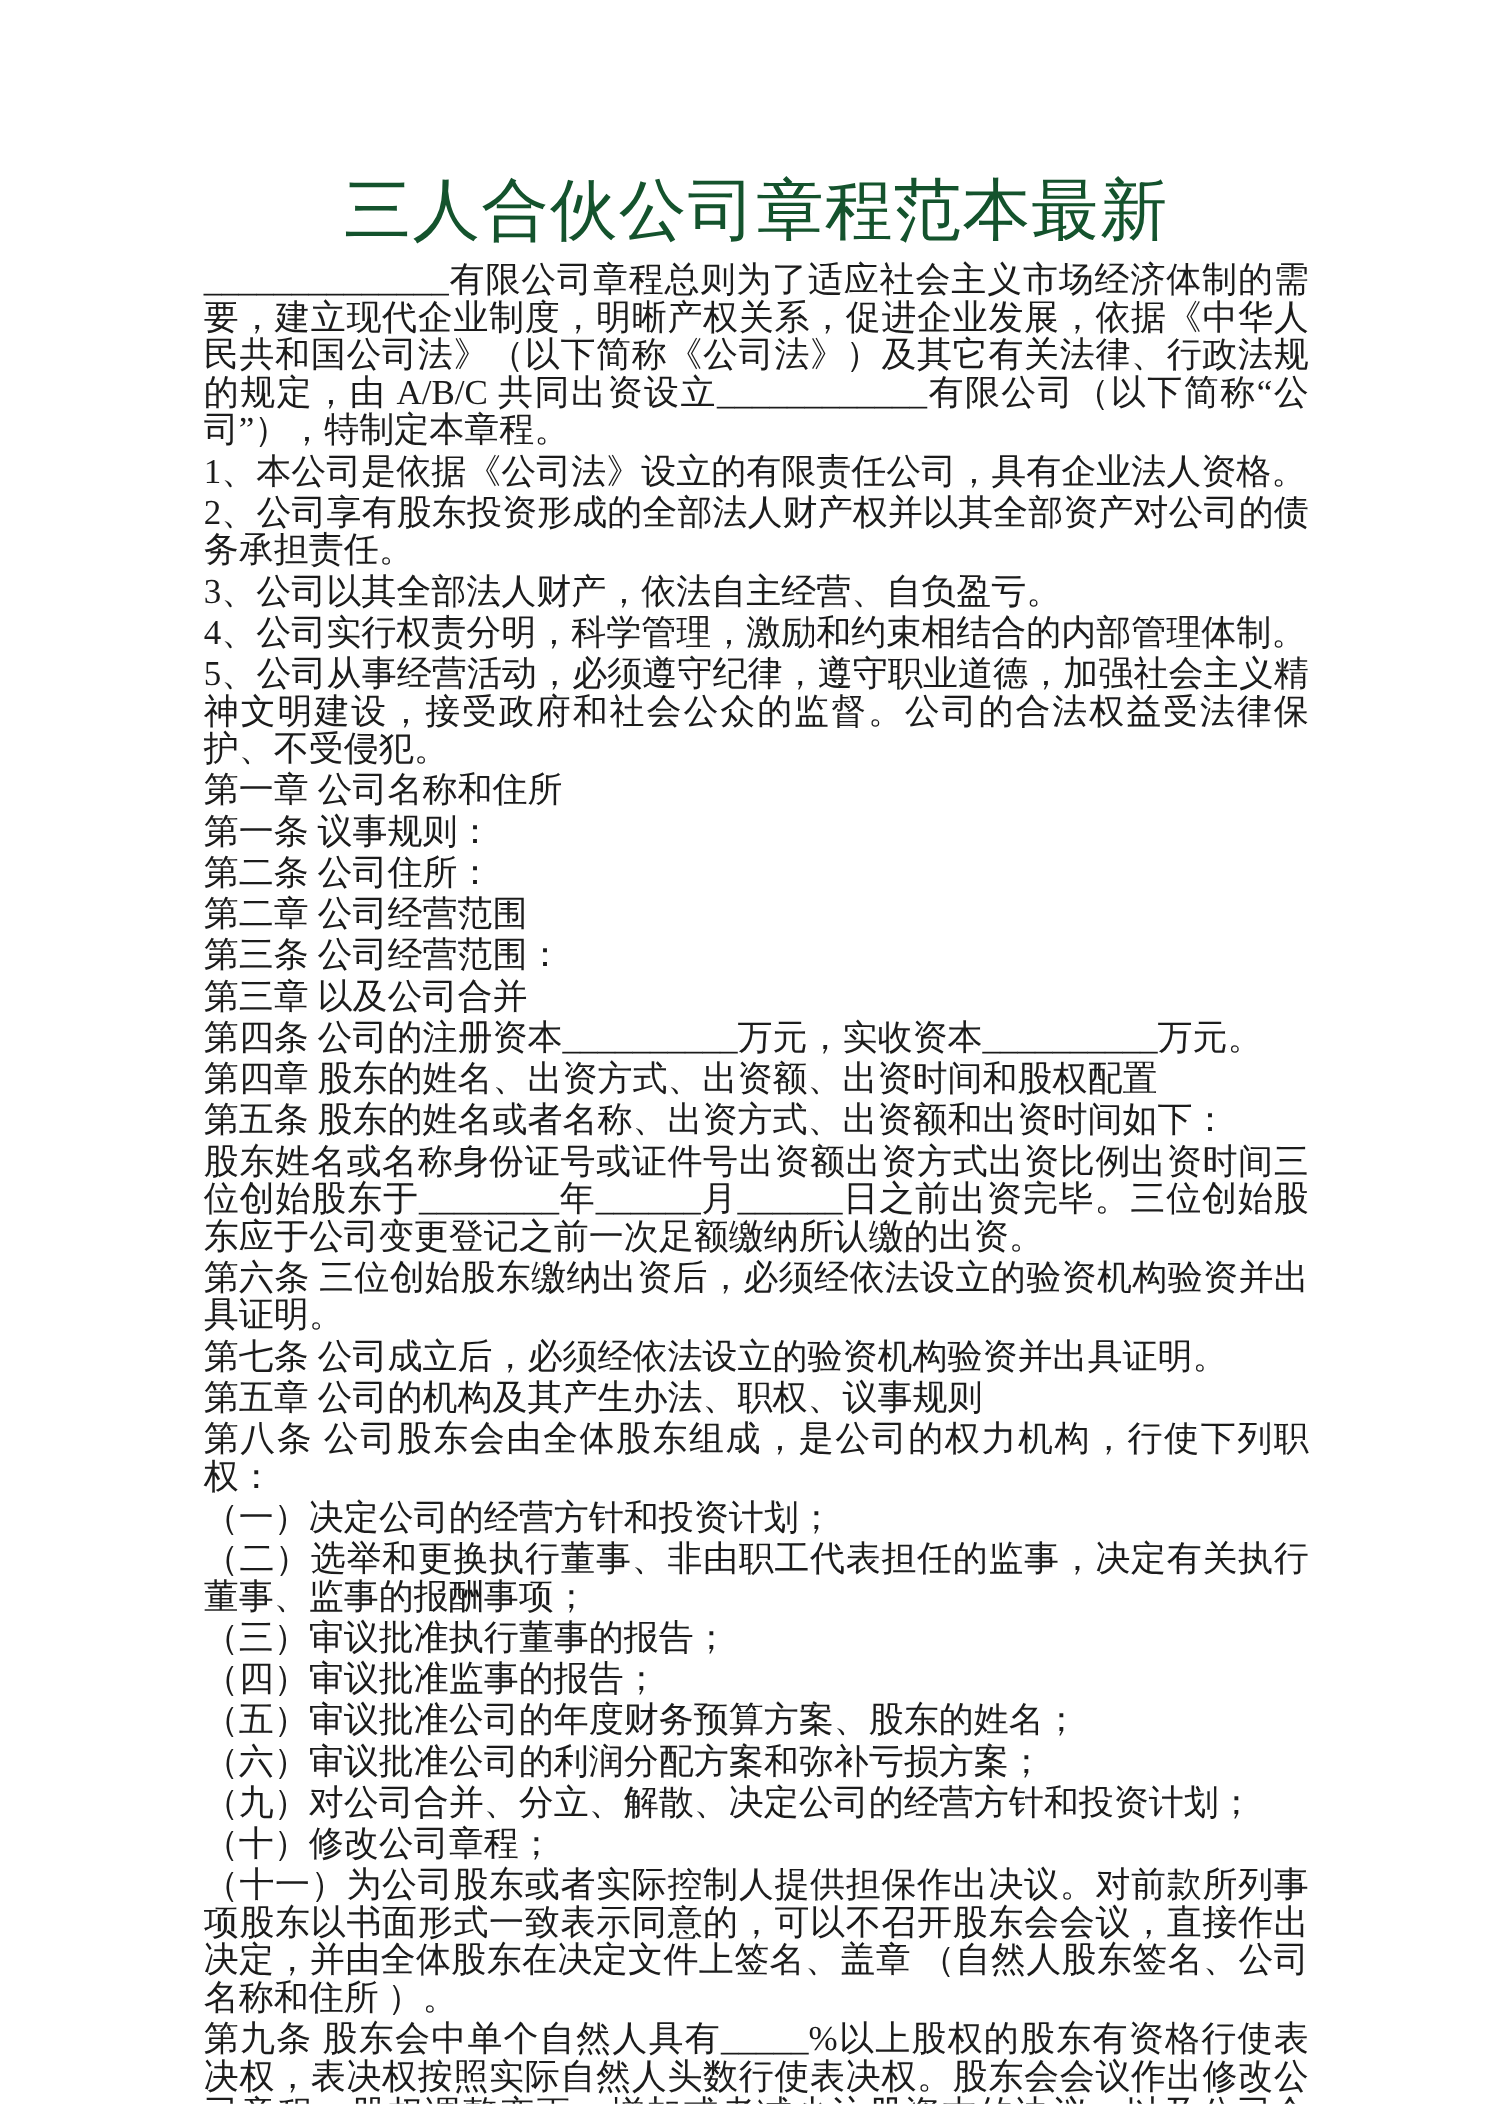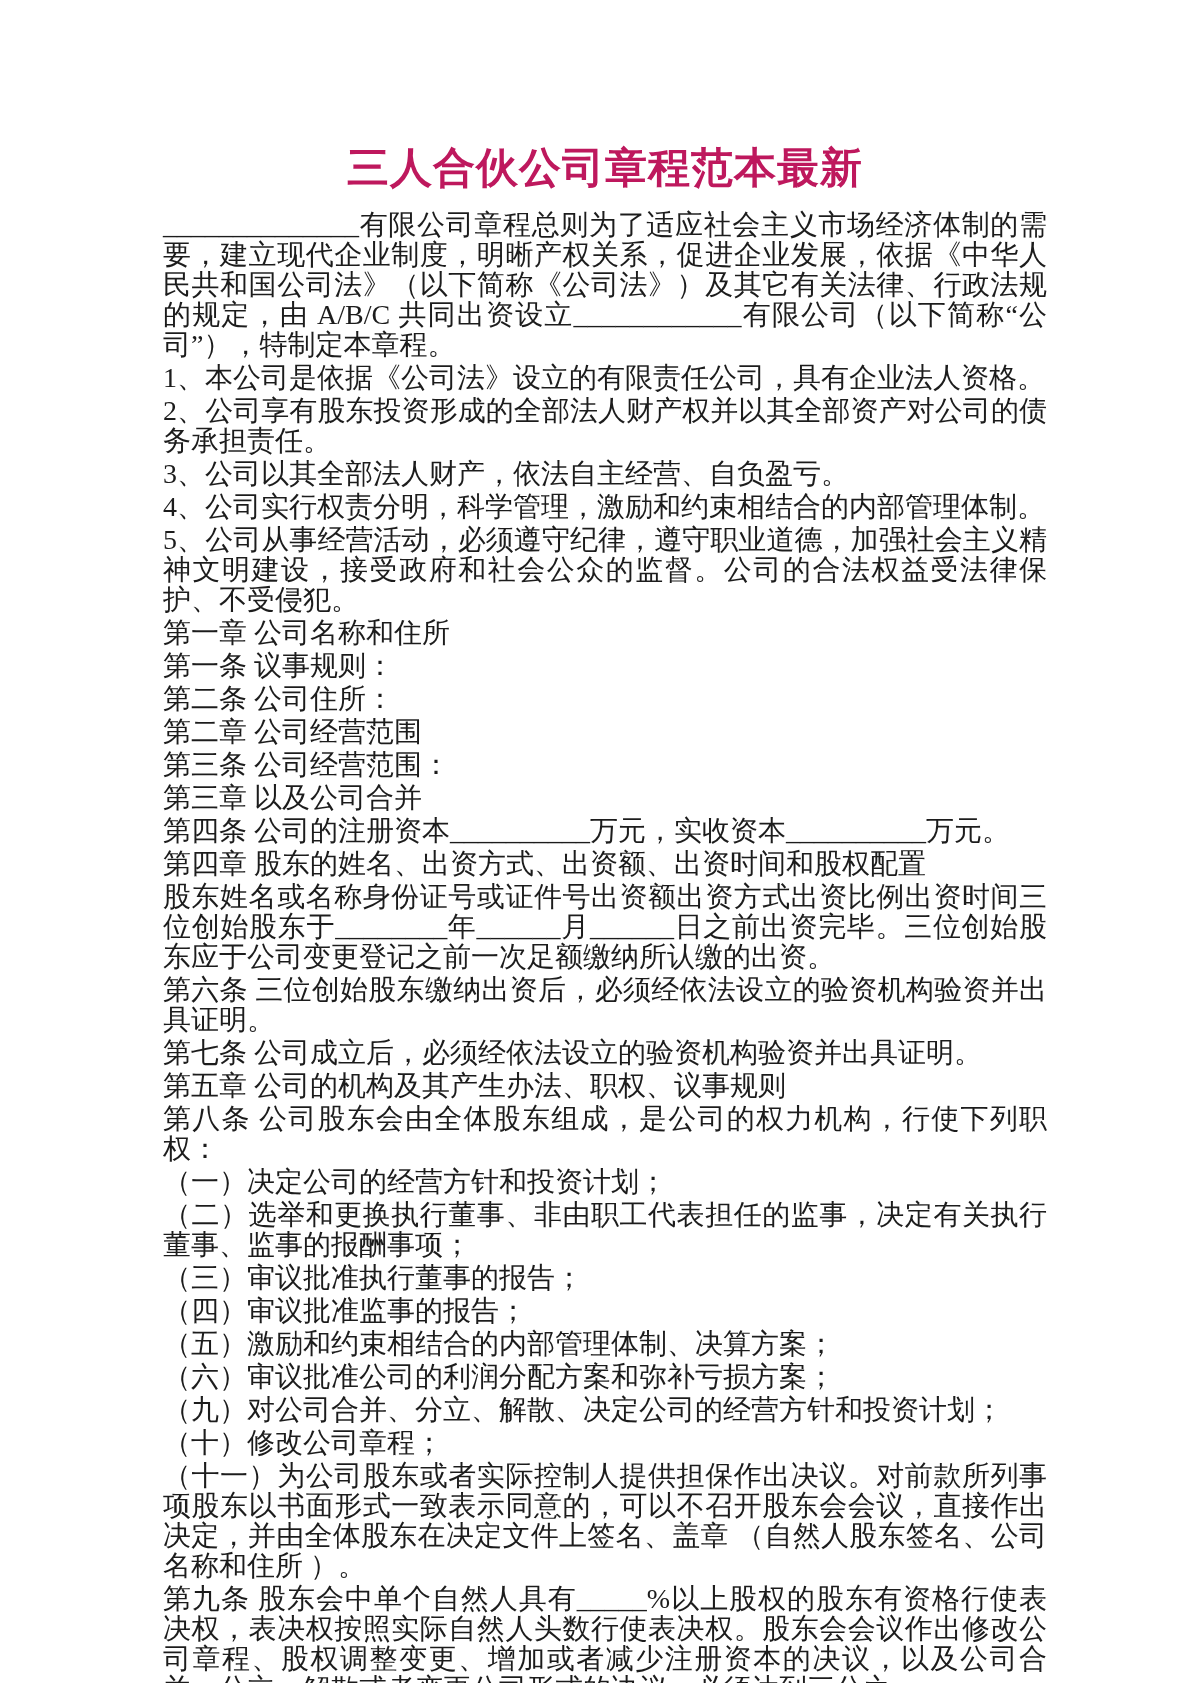--- a/index.html
+++ b/index.html
@@ -15,27 +15,27 @@
     color: #1c1c1c;
     overflow: hidden;
   }
   .doc {
     position: absolute;
     left: 163px;
     top: 140px;
     width: 884px;
   }
   .doc-title {
-    font-size: 42px;
+    font-size: 54px;
     line-height: 56px;
-    font-weight: 700;
+    font-weight: 400;
     text-align: center;
     margin: 0 0 14px 0;
     letter-spacing: 1px;
-    color: #be185d;
+    color: #14532d;
   }
   .para {
     font-size: 28px;
     line-height: 30px;
     margin: 3px 0;
     text-align: justify;
     word-break: break-all;
     white-space: pre-wrap;
   }
 </style>
@@ -51,28 +51,29 @@
   <p class="para">4、公司实行权责分明，科学管理，激励和约束相结合的内部管理体制。</p>
   <p class="para">5、公司从事经营活动，必须遵守纪律，遵守职业道德，加强社会主义精神文明建设，接受政府和社会公众的监督。公司的合法权益受法律保护、不受侵犯。</p>
   <p class="para">第一章 公司名称和住所</p>
   <p class="para">第一条 议事规则：</p>
   <p class="para">第二条 公司住所：</p>
   <p class="para">第二章 公司经营范围</p>
   <p class="para">第三条 公司经营范围：</p>
   <p class="para">第三章 以及公司合并</p>
   <p class="para">第四条 公司的注册资本__________万元，实收资本__________万元。</p>
   <p class="para">第四章 股东的姓名、出资方式、出资额、出资时间和股权配置</p>
+  <p class="para">第五条 股东的姓名或者名称、出资方式、出资额和出资时间如下：</p>
   <p class="para">股东姓名或名称身份证号或证件号出资额出资方式出资比例出资时间三位创始股东于________年______月______日之前出资完毕。三位创始股东应于公司变更登记之前一次足额缴纳所认缴的出资。</p>
   <p class="para">第六条 三位创始股东缴纳出资后，必须经依法设立的验资机构验资并出具证明。</p>
   <p class="para">第七条 公司成立后，必须经依法设立的验资机构验资并出具证明。</p>
   <p class="para">第五章 公司的机构及其产生办法、职权、议事规则</p>
   <p class="para">第八条 公司股东会由全体股东组成，是公司的权力机构，行使下列职权：</p>
   <p class="para">（一）决定公司的经营方针和投资计划；</p>
   <p class="para">（二）选举和更换执行董事、非由职工代表担任的监事，决定有关执行董事、监事的报酬事项；</p>
   <p class="para">（三）审议批准执行董事的报告；</p>
   <p class="para">（四）审议批准监事的报告；</p>
-  <p class="para">（五）激励和约束相结合的内部管理体制、决算方案；</p>
+  <p class="para">（五）审议批准公司的年度财务预算方案、股东的姓名；</p>
   <p class="para">（六）审议批准公司的利润分配方案和弥补亏损方案；</p>
   <p class="para">（九）对公司合并、分立、解散、决定公司的经营方针和投资计划；</p>
   <p class="para">（十）修改公司章程；</p>
   <p class="para">（十一）为公司股东或者实际控制人提供担保作出决议。对前款所列事项股东以书面形式一致表示同意的，可以不召开股东会会议，直接作出决定，并由全体股东在决定文件上签名、盖章 （自然人股东签名、公司名称和住所 ）。</p>
   <p class="para">第九条 股东会中单个自然人具有_____%以上股权的股东有资格行使表决权，表决权按照实际自然人头数行使表决权。股东会会议作出修改公司章程、股权调整变更、增加或者减少注册资本的决议，以及公司合并、分立、解散或者变更公司形式的决议，必须达到三分之</p>
 </div>
 
 </body></html>

